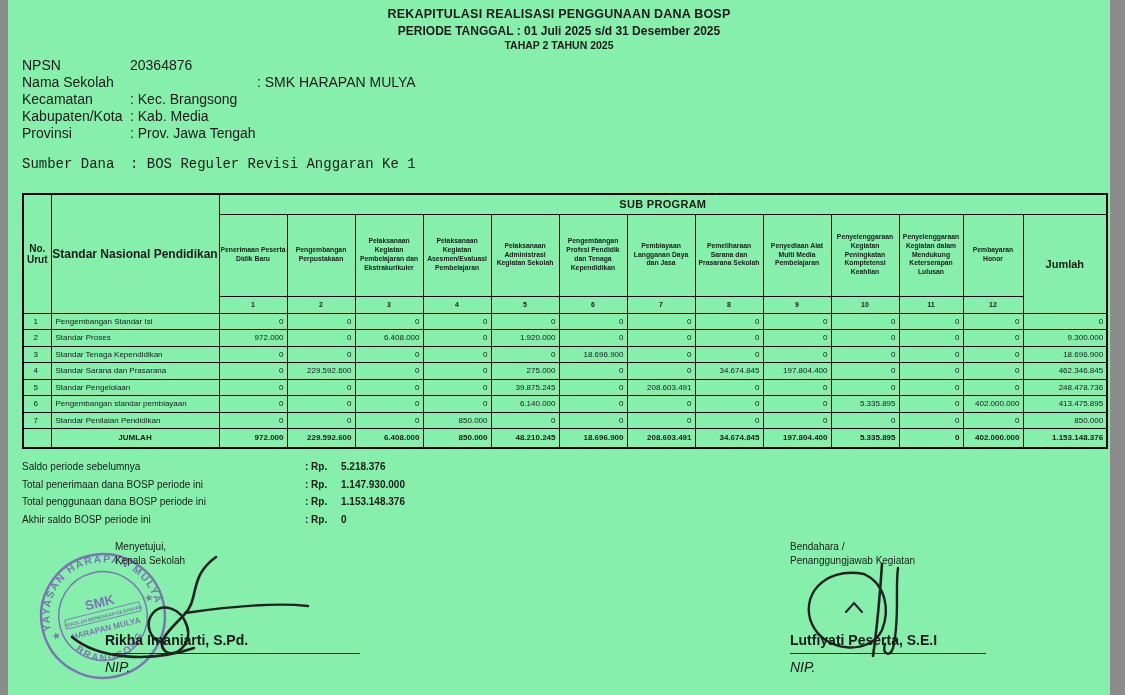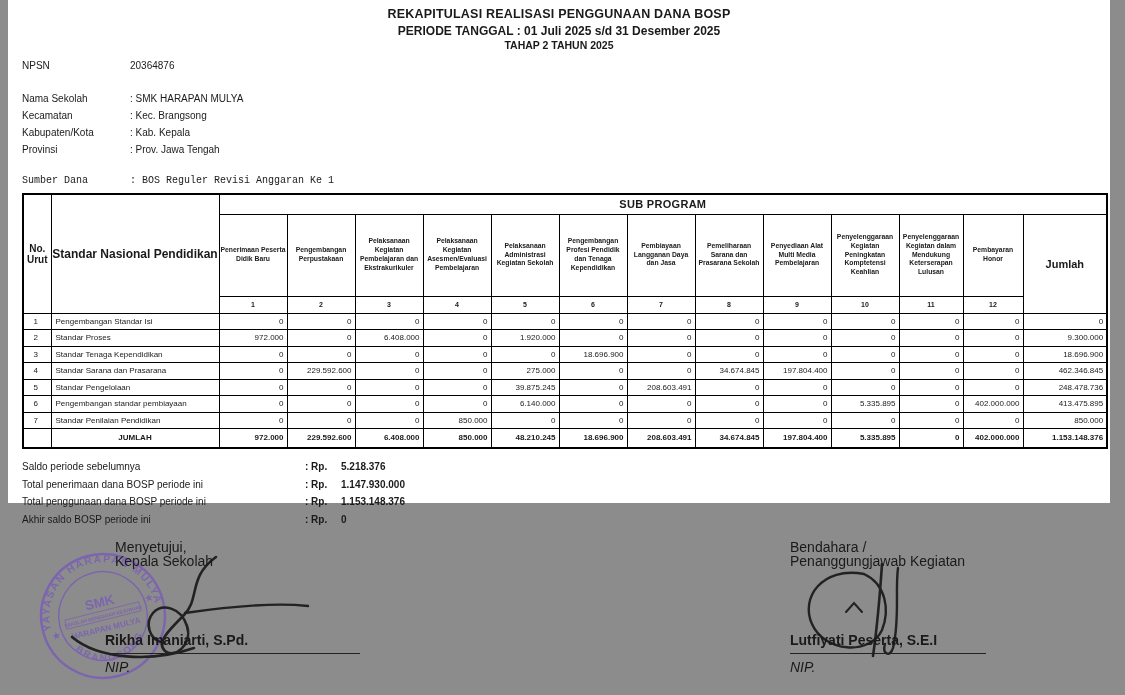--- a/index.html
+++ b/index.html
@@ -5,34 +5,34 @@
   * { margin:0; padding:0; box-sizing:border-box; }
   html,body { width:1125px; height:695px; }
   body {
     background:#8c8c8c;
     font-family:"Liberation Sans", sans-serif;
     color:#1a1a1a;
     position:relative;
     overflow:hidden;
   }
   .page {
-    position:absolute; left:8px; top:0; width:1102px; height:503px;
-    background:#ffffff;
+    position:absolute; left:8px; top:0; width:1102px; height:695px;
+    background:#86efac;
   }
   
   .titles { position:absolute; top:7px; left:0; width:100%; text-align:center; }
   .title1 { font-size:12.5px; font-weight:bold; letter-spacing:.2px; }
   .title2 { font-size:12px; font-weight:bold; margin-top:3px; }
   .title3 { font-size:10.5px; font-weight:bold; margin-top:1px; }
 
   
-  .info { position:absolute; top:57px; left:14px; font-size:10px; }
+  .info { position:absolute; top:57px; left:14px; font-size:14px; }
   .info-row { display:flex; line-height:17px; }
   .info-label { width:108px; }
-  .gap16 { margin-top:16px; }
+  .gap16 { margin-top:0;justify-content:space-between; }
   .gap14 { margin-top:14px;font-family:Liberation Mono, monospace; }
 
   
   .tblwrap { position:absolute; top:193px; left:14px; }
   table { border-collapse:collapse; table-layout:fixed; width:1084px; border:2px solid #000; }
   th, td { border:1px solid #000; overflow:hidden; }
   th { font-weight:bold; text-align:center; vertical-align:middle; }
   .th-no { font-size:10px; width:28px; }
   .th-snp { font-size:12px; width:168px; }
   .th-subprog { font-size:11px; height:20px; letter-spacing:.3px; }
@@ -46,21 +46,21 @@
   tr.total td.tlbl { text-align:center; }
 
   
   .summary { position:absolute; top:458px; left:14px; font-size:10px; }
   .sum-row { display:flex; line-height:17.5px; }
   .sum-label { width:283px; }
   .sum-val { font-weight:bold; }
   .sum-prefix { display:inline-block; width:36px; }
 
   
-  .sig-head { position:absolute; font-size:14px; line-height:14px; z-index:4; }
+  .sig-head { position:absolute; font-size:10px; line-height:14px; z-index:4; }
   .sig-head.left { top:540px; left:107px; }
   .sig-head.right { top:540px; left:782px; }
   .sig-name { position:absolute; font-size:14px; font-weight:bold; z-index:5; }
   .sig-name.left { top:632px; left:97px; }
   .sig-name.right { top:632px; left:782px; }
   .sig-line { position:absolute; border-top:1.5px solid #222; z-index:5; }
   .sig-line.left { top:653px; left:97px; width:255px; }
   .sig-line.right { top:653px; left:782px; width:196px; }
   .sig-nip { position:absolute; font-size:14px; z-index:5;font-style:italic; }
   .sig-nip.left { top:659px; left:97px; }
@@ -89,21 +89,21 @@
     <div class="info-row gap16">
       <span class="info-label">Nama Sekolah</span>
       <span>: SMK HARAPAN MULYA</span>
     </div>
     <div class="info-row">
       <span class="info-label">Kecamatan</span>
       <span>: Kec. Brangsong</span>
     </div>
     <div class="info-row">
       <span class="info-label">Kabupaten/Kota</span>
-      <span>: Kab. Kepala</span>
+      <span>: Kab. Media</span>
     </div>
     <div class="info-row">
       <span class="info-label">Provinsi</span>
       <span>: Prov. Jawa Tengah</span>
     </div>
     <div class="info-row gap14">
       <span class="info-label">Sumber Dana</span>
       <span>: BOS Reguler Revisi Anggaran Ke 1</span>
     </div>
   </div>

